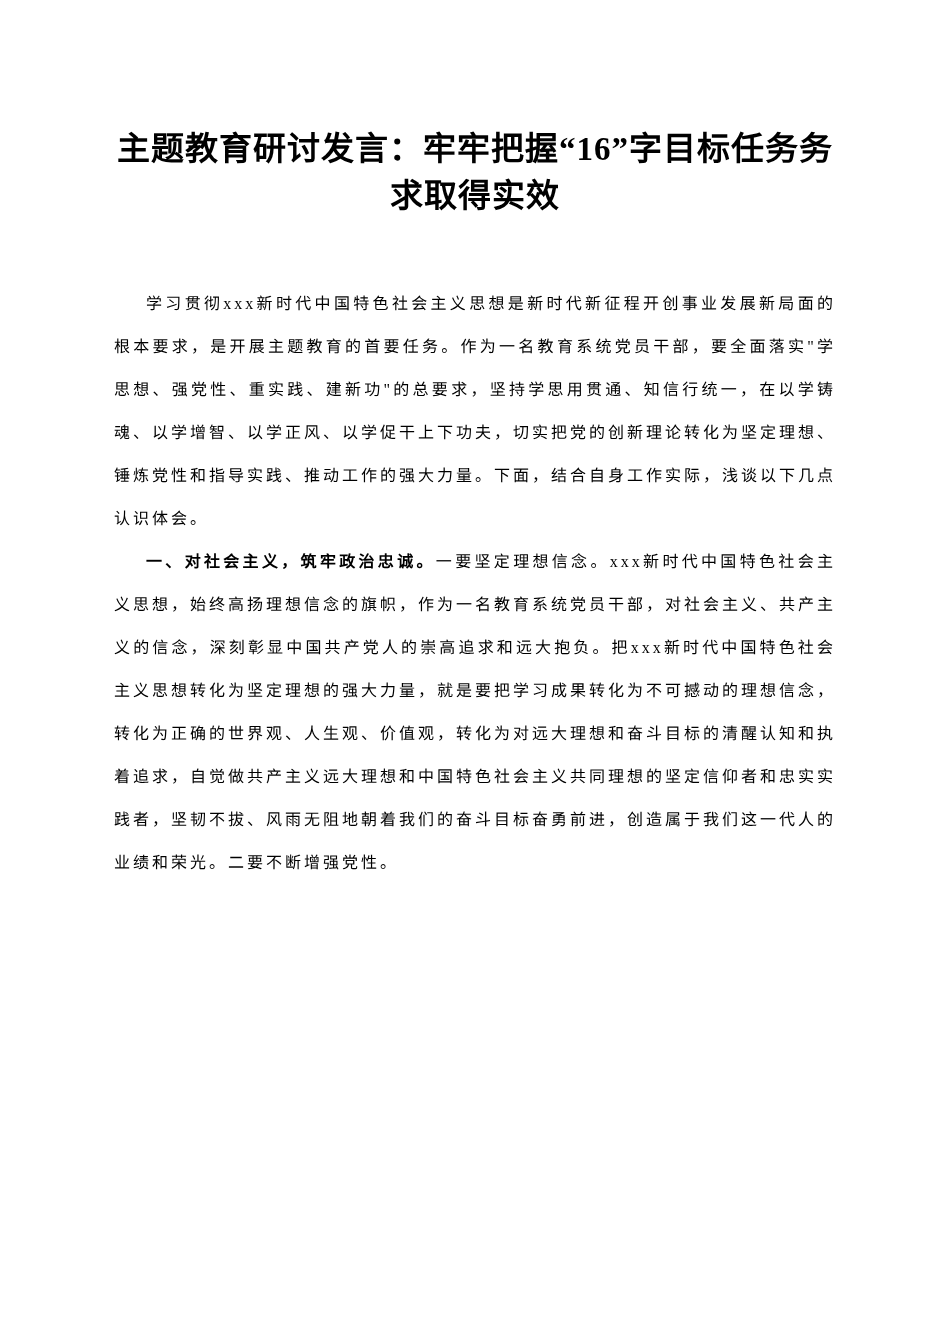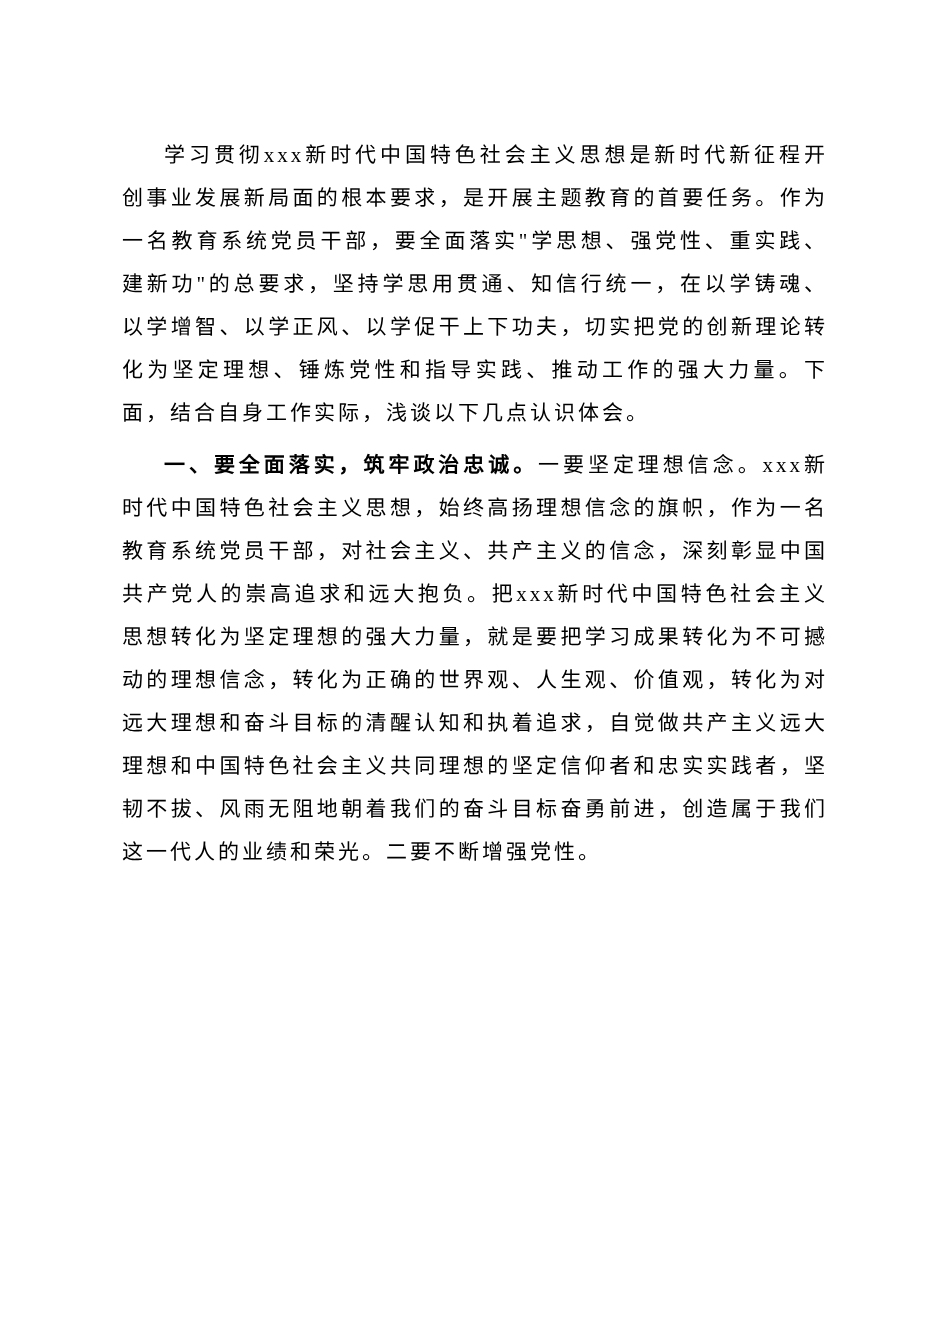--- a/index.html
+++ b/index.html
@@ -21,40 +21,41 @@
     .doc-title {
       margin: 0 0 62px 0;
       font-size: 33px;
       font-weight: bold;
       line-height: 47px;
       text-align: center;
       letter-spacing: 1px;
       font-family: "Liberation Serif", "DejaVu Serif", serif;
     }
     .doc-para {
-      margin: 8px;
-      font-size: 21px;
+      margin: 0;
+      font-size: 16px;
       line-height: 43px;
       letter-spacing: 3px;
       text-align: justify;
       text-justify: inter-character;
       text-indent: 2em;
       font-family: "Liberation Serif", "DejaVu Serif", serif;
     }
     .doc-para + .doc-para {
       margin-top: 0;
     }
     .para-lead-bold {
       font-weight: bold;
       font-family: "Liberation Sans", "DejaVu Sans", sans-serif;
     }
   </style>
 </head>
 <body>
 
 <div class="page">
 
+  <h1 class="doc-title">主题教育研讨发言：牢牢把握“16”字目标任务务求取得实效</h1>
 
   <p class="doc-para"><span>学习贯彻xxx新时代中国特色社会主义思想是新时代新征程开创事业发展新局面的根本要求，是开展主题教育的首要任务。作为一名教育系统党员干部，要全面落实"学思想、强党性、重实践、建新功"的总要求，坚持学思用贯通、知信行统一，在以学铸魂、以学增智、以学正风、以学促干上下功夫，切实把党的创新理论转化为坚定理想、锤炼党性和指导实践、推动工作的强大力量。下面，结合自身工作实际，浅谈以下几点认识体会。</span></p>
 
-  <p class="doc-para"><span class="para-lead-bold">一、要全面落实，筑牢政治忠诚。</span><span>一要坚定理想信念。xxx新时代中国特色社会主义思想，始终高扬理想信念的旗帜，作为一名教育系统党员干部，对社会主义、共产主义的信念，深刻彰显中国共产党人的崇高追求和远大抱负。把xxx新时代中国特色社会主义思想转化为坚定理想的强大力量，就是要把学习成果转化为不可撼动的理想信念，转化为正确的世界观、人生观、价值观，转化为对远大理想和奋斗目标的清醒认知和执着追求，自觉做共产主义远大理想和中国特色社会主义共同理想的坚定信仰者和忠实实践者，坚韧不拔、风雨无阻地朝着我们的奋斗目标奋勇前进，创造属于我们这一代人的业绩和荣光。二要不断增强党性。</span></p>
+  <p class="doc-para"><span class="para-lead-bold">一、对社会主义，筑牢政治忠诚。</span><span>一要坚定理想信念。xxx新时代中国特色社会主义思想，始终高扬理想信念的旗帜，作为一名教育系统党员干部，对社会主义、共产主义的信念，深刻彰显中国共产党人的崇高追求和远大抱负。把xxx新时代中国特色社会主义思想转化为坚定理想的强大力量，就是要把学习成果转化为不可撼动的理想信念，转化为正确的世界观、人生观、价值观，转化为对远大理想和奋斗目标的清醒认知和执着追求，自觉做共产主义远大理想和中国特色社会主义共同理想的坚定信仰者和忠实实践者，坚韧不拔、风雨无阻地朝着我们的奋斗目标奋勇前进，创造属于我们这一代人的业绩和荣光。二要不断增强党性。</span></p>
 
 </div>
 
 </body></html>

